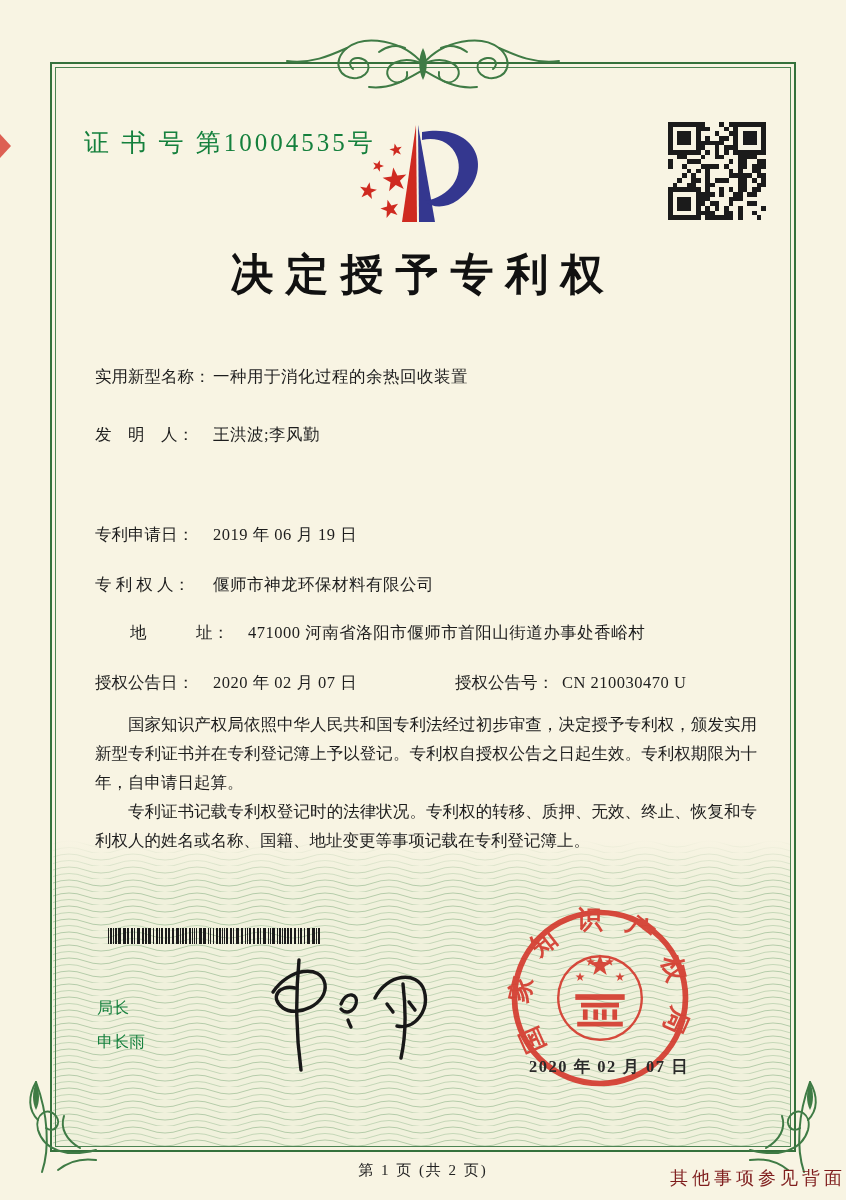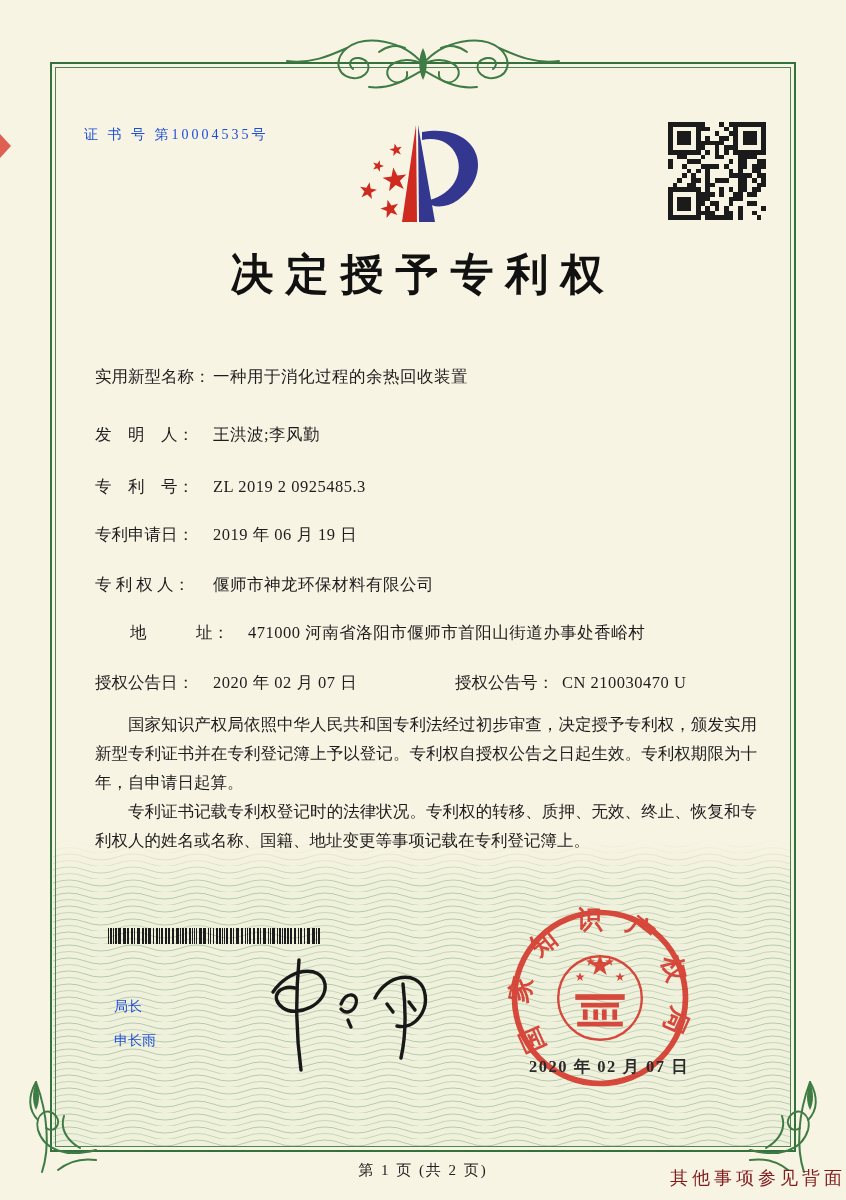--- a/index.html
+++ b/index.html
@@ -11,36 +11,36 @@
   }
   .abs{position:absolute;}
   
   .frame{
     position:absolute;left:50px;top:62px;width:742px;height:1086px;
     border:2px solid #35713c;
   }
   .frame-inner{
     position:absolute;inset:3px;border:1px solid #4b8352;
   }
-  .cert-no{left:84px;top:126px;font-size:14px;letter-spacing:3px;color:#1d4ed8;}
+  .cert-no{left:84px;top:126px;font-size:25px;letter-spacing:3px;color:#15803d;}
   .title{
     left:0;top:246px;width:100%;text-align:center;
     font-size:43px;font-weight:700;letter-spacing:12px;color:#111;
   }
   .field-row{position:absolute;left:95px;white-space:nowrap;font-size:16.5px;color:#1d1d1d;}
   .flabel{display:inline-block;width:118px;}
   .fvalue{letter-spacing:0.5px;}
   .grant-no-pair{position:absolute;left:360px;top:0;white-space:nowrap;}
   .grant-no-pair .flabel{width:auto;margin-right:8px;}
   .body-text{
     left:95px;top:710px;width:662px;font-size:16.5px;line-height:29px;
     text-align:justify;color:#1d1d1d;
   }
   .body-text p{margin:0;text-indent:2em;}
-  .signer{left:114px;font-size:14px;font-family:"Liberation Sans","DejaVu Sans",sans-serif;color:#1d4ed8;}
+  .signer{left:97px;font-size:16px;font-family:"Liberation Sans","DejaVu Sans",sans-serif;color:#15803d;}
   .seal-date{left:529px;top:1056px;font-size:16.5px;letter-spacing:1.5px;color:#2a2a2a;font-weight:600;}
   .page-num{left:0;top:1113px;width:100%;text-align:center;font-size:15px;letter-spacing:2px;color:#222;margin-top:48px;}
   .back-note{left:0;top:1166px;width:100%;text-align:right;font-size:18px;letter-spacing:4px;color:#7f1d1d;}
   .reg-mark{
     left:0;top:134px;width:0;height:0;
     border-top:12px solid transparent;border-bottom:12px solid transparent;
     border-left:11px solid #d8453a;opacity:.85;
   }
   .hidden-defs{position:absolute;width:0;height:0;overflow:hidden;}
 </style>
@@ -372,23 +372,20 @@
     </svg>
 
   <div class="abs title">决定授予专利权</div>
 
   <div class="field-row" style="top:366px;">
     <span class="flabel">实用新型名称：</span><span class="fvalue">一种用于消化过程的余热回收装置</span>
   </div>
   <div class="field-row" style="top:424px;">
     <span class="flabel">发　明　人：</span><span class="fvalue">王洪波;李风勤</span>
   </div>
-  <div class="field-row" style="top:476px;">
-    <span class="flabel">专　利　号：</span><span class="fvalue">ZL 2019 2 0925485.3</span>
-  </div>
   <div class="field-row" style="top:524px;">
     <span class="flabel">专利申请日：</span><span class="fvalue">2019 年 06 月 19 日</span>
   </div>
   <div class="field-row" style="top:574px;">
     <span class="flabel">专 利 权 人：</span><span class="fvalue">偃师市神龙环保材料有限公司</span>
   </div>
   <div class="field-row" style="top:622px;margin-left:35px;">
     <span class="flabel">地　　　址：</span><span class="fvalue">471000 河南省洛阳市偃师市首阳山街道办事处香峪村</span>
   </div>
   <div class="field-row" style="top:672px;width:662px;">

